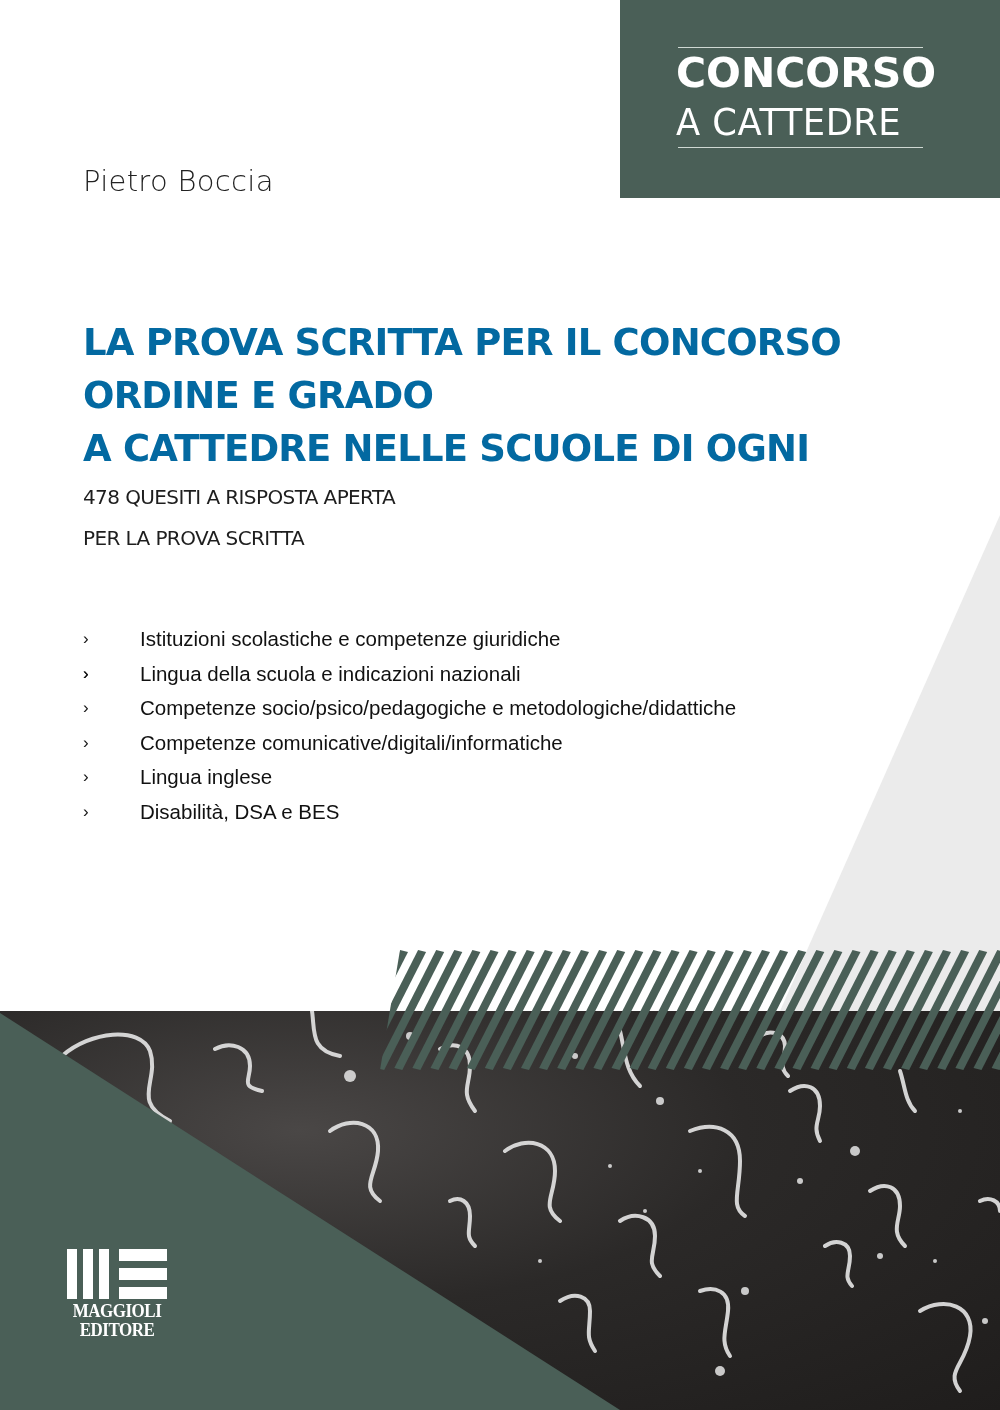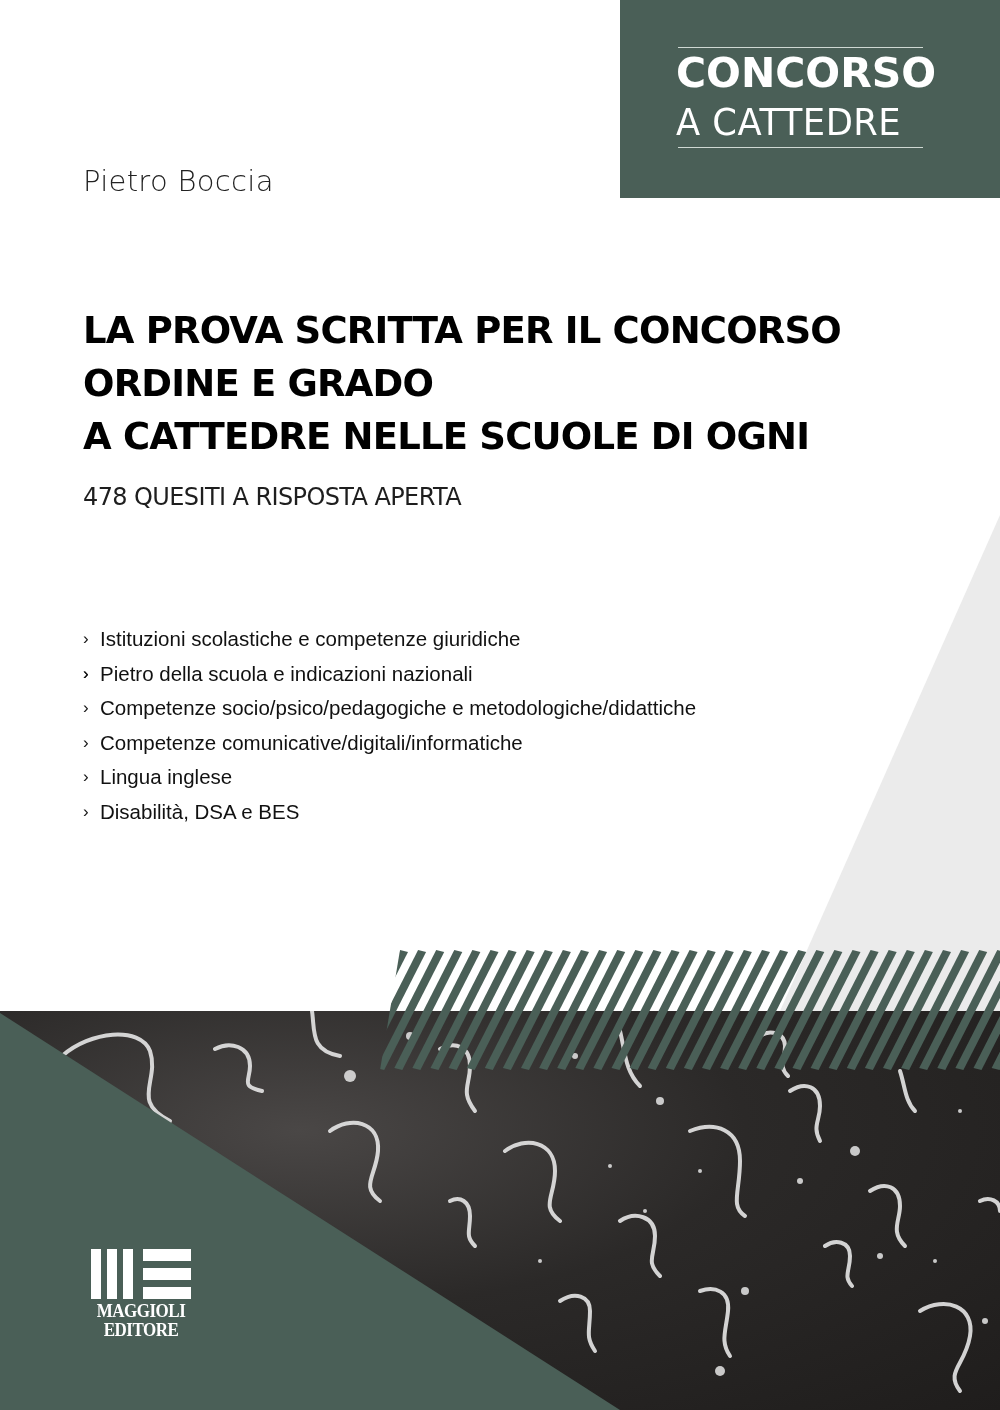--- a/index.html
+++ b/index.html
@@ -6,33 +6,33 @@
   body { width: 1000px; height: 1410px; position: relative; overflow: hidden; background: #ffffff; font-family: "Liberation Sans", sans-serif; }
   .cover { position: absolute; inset: 0; }
   .gray-wedge { position: absolute; left: 0; top: 0; width: 1000px; height: 1410px; }
   .series-box { position: absolute; left: 620px; top: 0; width: 424px; height: 198px; background: #4a5f57; }
   .series-box .rule { position: absolute; left: 58px; width: 245px; height: 1px; background: #cfd8d3; }
   .series-box .rule.top { top: 47px; }
   .series-box .rule.bottom { top: 147px; }
   .series-line1 { position: absolute; left: 56px; top: 53px; font-family: "DejaVu Sans", sans-serif; font-weight: bold; font-size: 41px; letter-spacing: 0px; color: #ffffff; line-height: 1; }
   .series-line2 { position: absolute; left: 56px; top: 103px; font-family: "DejaVu Sans", sans-serif; font-weight: normal; font-size: 38px; letter-spacing: 0.5px; color: #ffffff; line-height: 1; transform: scaleX(0.93); transform-origin: left; }
   .author { position: absolute; left: 83px; top: 167px; font-family: "DejaVu Sans", sans-serif; font-weight: 300; font-size: 29px; color: #222; line-height: 1; letter-spacing: 0.3px; }
-  .title { position: absolute; left: 83px; top: 304px; width: 880px; font-family: "DejaVu Sans", sans-serif; font-weight: bold; font-size: 37px; line-height: 53px; color: #000000; letter-spacing: -0.8px; }
+  .title { position: absolute; left: 83px; top: 316px; width: 880px; font-family: "DejaVu Sans", sans-serif; font-weight: bold; font-size: 37px; line-height: 53px; color: #0369a1; letter-spacing: -0.8px; }
   .title div { white-space: nowrap; }
-  .subtitle { position: absolute; left: 83px; top: 477px; font-family: "DejaVu Sans", sans-serif; font-size: 24px; line-height: 41px; color: #1e1e1e; letter-spacing: -0.6px; }
+  .subtitle { position: absolute; left: 83px; top: 477px; font-family: "DejaVu Sans", sans-serif; font-size: 20px; line-height: 41px; color: #1e1e1e; letter-spacing: -0.6px; }
   .subtitle div { white-space: nowrap; }
   .topics { position: absolute; left: 83px; top: 624px; list-style: none; margin: 0; padding: 0; font-family: "Liberation Sans", sans-serif; font-size: 20.5px; color: #111; }
   .topics li { position: relative; padding-left: 17px; line-height: 30px; margin-bottom: 4.5px; white-space: nowrap; }
   .topics li .chev { position: absolute; left: 0; top: 0; font-size: 17px; color: #111; }
-  .topics li .line { display: block; }
+  .topics li .line { display: block; margin-left: 40px; }
   .photo { position: absolute; left: 0; top: 1011px; width: 1000px; height: 399px; background: radial-gradient(ellipse at 30% 30%, #4a4746 0%, #2b2928 45%, #1f1d1c 100%); overflow: hidden; }
   .qmarks { position: absolute; left: 0; top: 0; }
   .stripes { position: absolute; left: 0; top: 0; width: 1000px; height: 1410px; pointer-events: none; }
   .green-tri { position: absolute; left: 0; top: 0; width: 1000px; height: 1410px; }
-  .logo { position: absolute; left: 91px; top: 1249px; width: 100px; }
+  .logo { position: absolute; left: 67px; top: 1249px; width: 100px; }
   .logo .mark { position: relative; width: 100px; height: 50px; }
   .logo .bar { position: absolute; top: 0; width: 10px; height: 50px; background: #fff; }
   .logo .hbar { position: absolute; left: 52px; width: 48px; height: 12px; background: #fff; }
   .logo .txt { font-family: "Liberation Serif", serif; font-weight: bold; color: #fff; text-align: center; line-height: 1; letter-spacing: -0.5px; }
   .logo .txt.l1 { font-size: 17px; margin-top: 3px; transform: scaleY(1.15); }
   .logo .txt.l2 { font-size: 17px; margin-top: 2px; transform: scaleY(1.15); }
 </style>
 </head>
 <body>
 
@@ -52,33 +52,34 @@
   <div class="author">Pietro Boccia</div>
 
   <div class="title">
     <div>LA PROVA SCRITTA PER IL CONCORSO</div>
     <div>ORDINE E GRADO</div>
     <div>A CATTEDRE NELLE SCUOLE DI OGNI</div>
   </div>
 
   <div class="subtitle">
     <div>478 QUESITI A RISPOSTA APERTA</div>
+    <div>PER LA PROVA SCRITTA</div>
   </div>
 
   <ul class="topics">
     <li>
       <span class="chev">›</span>
       <span class="line">Istituzioni scolastiche e competenze giuridiche</span>
     </li>
     <li>
       <span class="chev">›</span>
     </li>
     <li>
       <span class="chev">›</span>
-      <span class="line">Pietro della scuola e indicazioni nazionali</span>
+      <span class="line">Lingua della scuola e indicazioni nazionali</span>
     </li>
     <li>
       <span class="chev">›</span>
       <span class="line">Competenze socio/psico/pedagogiche e metodologiche/didattiche</span>
     </li>
     <li>
       <span class="chev">›</span>
       <span class="line">Competenze comunicative/digitali/informatiche</span>
     </li>
     <li>

